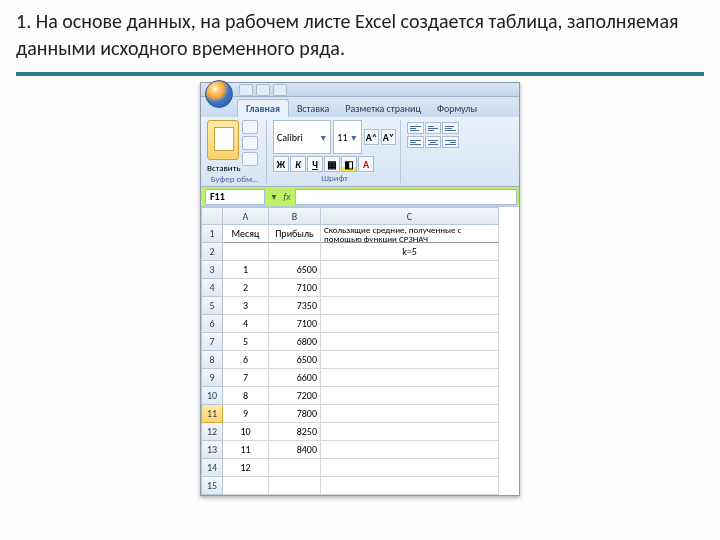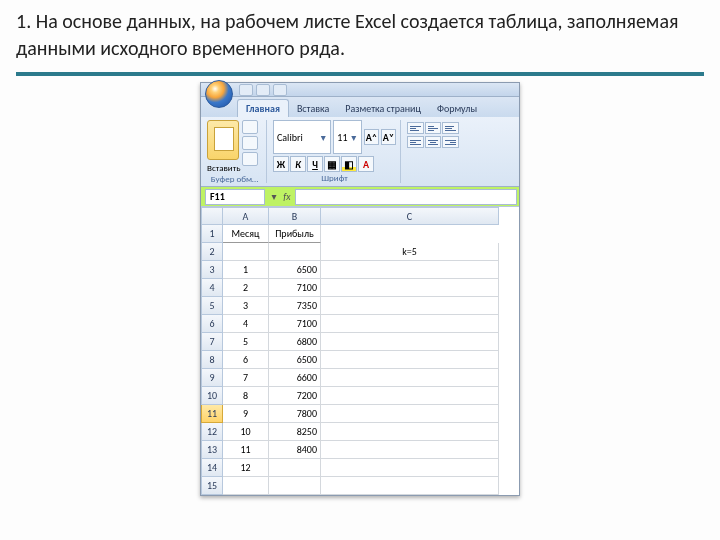--- a/index.html
+++ b/index.html
@@ -188,20 +188,21 @@
     </div>
     <div class="cols">
       <div class="colhdrs">
         <div class="ch chA">A</div>
         <div class="ch chB">B</div>
         <div class="ch chC">C</div>
       </div>
       <div class="datarow row1">
         <div class="cell cA">Месяц</div>
         <div class="cell cB" style="justify-content:center">Прибыль</div>
+        <div class="cell cC" style="font-size:9px;white-space:normal;line-height:1">Скользящие средние, полученные с помощью функции СРЗНАЧ</div>
       </div>
       <div class="datarow">
         <div class="cell cA"></div>
         <div class="cell cB"></div>
         <div class="cell cC">k=5</div>
       </div>
       <div class="datarow">
           <div class="cell cA">1</div>
           <div class="cell cB">6500</div>
           <div class="cell cC"></div>

